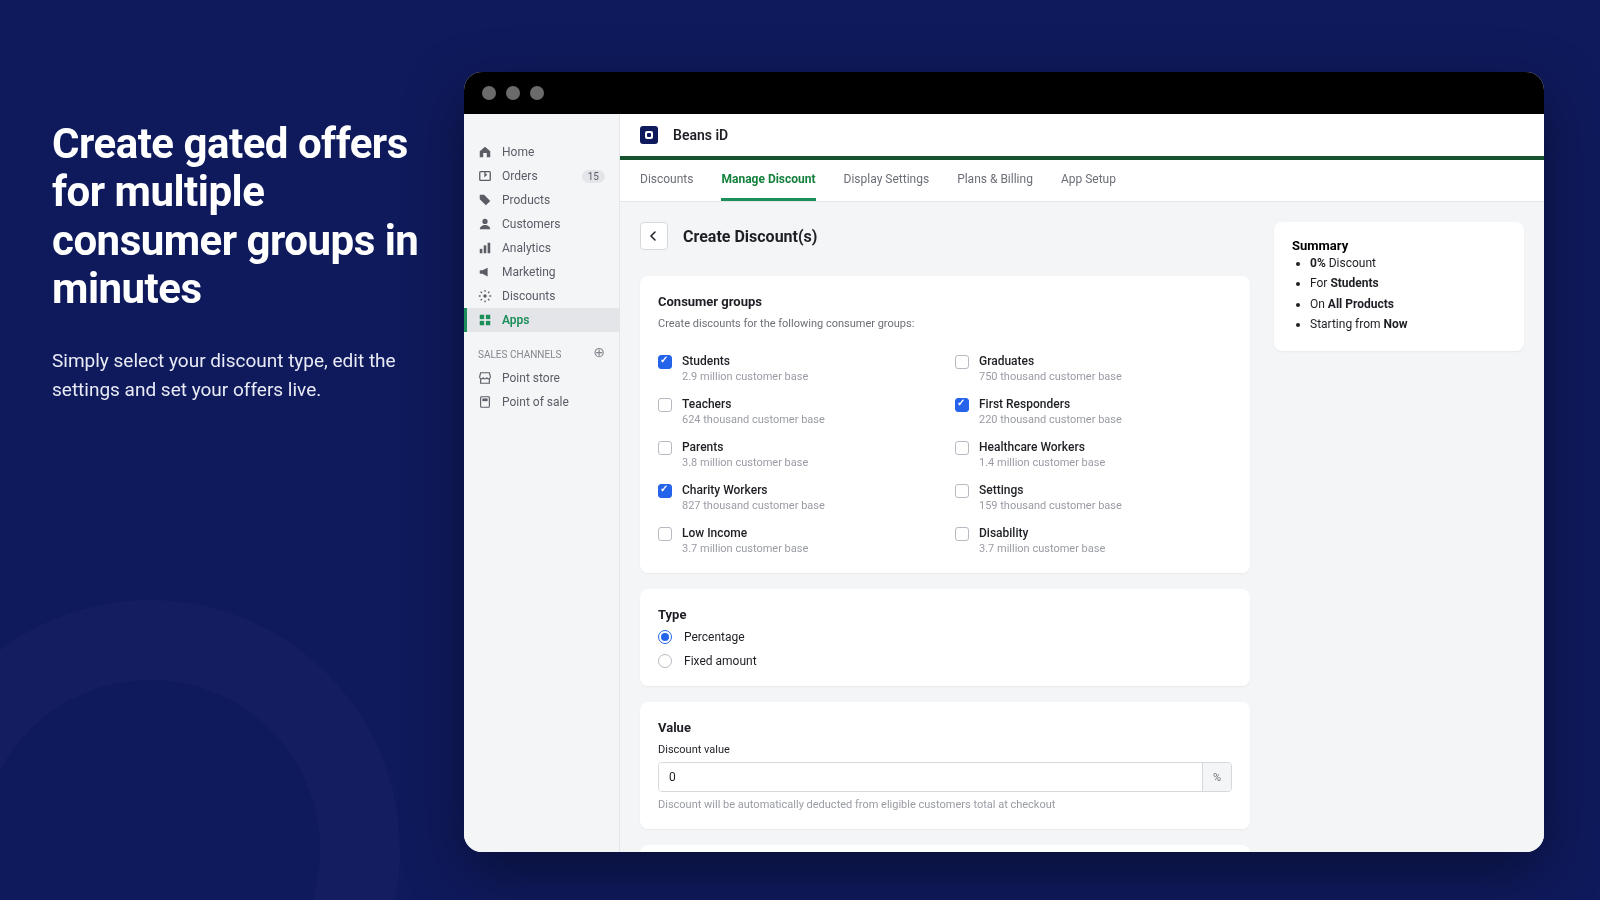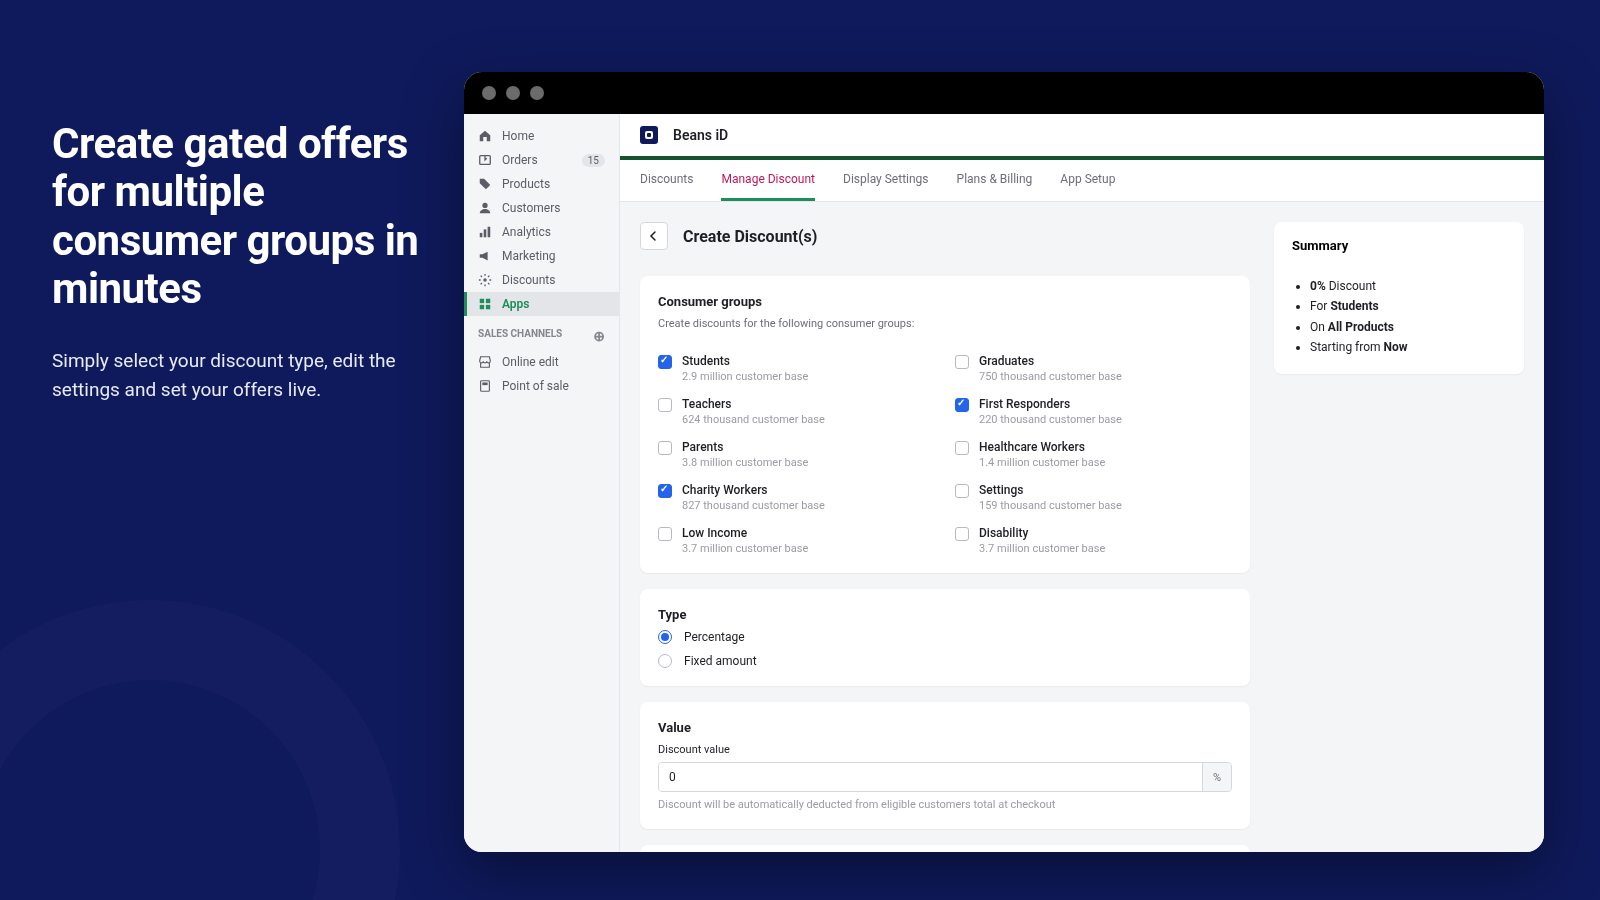--- a/index.html
+++ b/index.html
@@ -5,37 +5,37 @@
 *{margin:0;padding:0;box-sizing:border-box;font-family:-apple-system,BlinkMacSystemFont,"Segoe UI",Roboto,sans-serif}
 body{width:1600px;height:900px;background:#0f1a5c;position:relative;overflow:hidden}
 .bg-shape{position:absolute;bottom:-200px;left:-100px;width:500px;height:500px;border:80px solid #1a2466;border-radius:250px 250px 250px 0;transform:rotate(0deg);opacity:0.4}
 .hero{position:absolute;left:52px;top:120px;width:400px;color:#fff}
 .hero h1{font-size:42px;font-weight:700;line-height:1.15;letter-spacing:-0.5px}
 .hero p{margin-top:34px;font-size:19px;line-height:1.5;color:#e8eaf5}
 .window{position:absolute;left:464px;top:72px;width:1080px;height:780px;background:#f4f5f7;border-radius:18px;overflow:hidden;box-shadow:0 20px 60px rgba(0,0,0,0.4)}
 .titlebar{height:42px;background:#000;display:flex;align-items:center;padding-left:18px;gap:10px}
 .tbdot{width:14px;height:14px;border-radius:50%;background:#6b6b6b}
 .app{display:flex;height:calc(100% - 42px)}
-.sidebar{width:156px;background:#f4f5f7;padding-top:10px;border-right:1px solid #e5e6ea}
+.sidebar{width:156px;background:#f4f5f7;padding-top:26px;border-right:1px solid #e5e6ea}
 .nav-item{display:flex;align-items:center;gap:10px;padding:4px 14px;height:24px;font-size:12px;color:#5b5d66;cursor:pointer;position:relative}
 .nav-item.active{background:#e3e5e9;color:#1b8e5a;font-weight:600;border-left:3px solid #1b8e5a;padding-left:11px}
 .nav-item .ico{width:14px;height:14px;display:flex;align-items:center;justify-content:center;font-size:12px;color:#5b5d66}
 .nav-item.active .ico{color:#1b8e5a}
 .nav-item .label{flex:1}
 .nav-item .badge{background:#e3e5e9;border-radius:9px;font-size:10px;padding:1px 6px;color:#5b5d66}
-.nav-section{font-size:10px;color:#85878f;font-weight:700;padding:12px 14px 6px;display:flex;align-items:flex-start;justify-content:space-between}
+.nav-section{font-size:10px;color:#85878f;font-weight:400;padding:12px 14px 6px;display:flex;align-items:flex-end;justify-content:space-between}
 .nav-section .plus{font-size:14px;color:#85878f;cursor:pointer}
 .content{flex:1;background:#f4f5f7;overflow-y:auto}
 .app-header{display:flex;align-items:center;gap:15px;padding:12px 20px;background:#fff;border-bottom:4px solid #14532d}
 .app-logo{width:18px;height:18px;background:#0f1a5c;border-radius:3px;display:flex;align-items:center;justify-content:center}
 .app-logo svg{width:12px;height:12px}
 .app-name{font-size:14px;font-weight:600;color:#1d1f24}
 .tabs{display:flex;gap:28px;padding:0 20px;background:#fff;border-bottom:1px solid #e5e6ea;font-size:12px}
 .tab{padding:12px 0;color:#6d6f78;cursor:pointer;border-bottom:3px solid transparent}
-.tab.active{color:#be185d;border-bottom-color:#1b8e5a;font-weight:400}
+.tab.active{color:#15803d;border-bottom-color:#1b8e5a;font-weight:700}
 .page{padding:20px 20px 40px;display:flex;gap:24px;align-items:flex-start}
 .main-col{flex:1}
 .page-title-row{display:flex;align-items:center;gap:15px;margin-bottom:26px}
 .back-btn{width:28px;height:28px;background:#fff;border:1px solid #d6d8de;border-radius:4px;display:flex;align-items:center;justify-content:center;cursor:pointer}
 .page-title{font-size:16px;font-weight:700;color:#1d1f24}
 .card{background:#fff;border-radius:8px;padding:18px;margin-bottom:16px;box-shadow:0 1px 2px rgba(0,0,0,0.05)}
 .card h3{font-size:13px;font-weight:700;color:#1d1f24;margin-bottom:8px}
 .card .sub{font-size:11px;color:#6d6f78;margin-bottom:24px}
 .groups{display:grid;grid-template-columns:1fr 1fr;gap:14px 20px}
 .group{display:flex;gap:10px;align-items:flex-start}
@@ -50,21 +50,21 @@
 .radio.selected{border-color:#2563eb}
 .radio.selected::after{content:"";position:absolute;width:8px;height:8px;background:#2563eb;border-radius:50%;left:1.5px;top:1.5px}
 .radio-label{font-size:12px;color:#1d1f24}
 .field-label{font-size:11px;color:#1d1f24;margin-bottom:6px}
 .input-group{display:flex;border:1px solid #d6d8de;border-radius:4px;overflow:hidden;height:30px}
 .input-group input{flex:1;border:none;padding:0 10px;font-size:12px;color:#1d1f24;outline:none}
 .input-group .suffix,.input-group .prefix{background:#f4f5f7;padding:0 10px;display:flex;align-items:center;font-size:11px;color:#6d6f78;border-left:1px solid #d6d8de}
 .help-text{font-size:11px;color:#9a9ca5;margin-top:6px}
 .summary-col{width:250px}
 .summary-card{background:#fff;border-radius:8px;padding:16px 18px;box-shadow:0 1px 2px rgba(0,0,0,0.05)}
-.summary-card h3{font-size:13px;font-weight:700;margin-bottom:23px}
+.summary-card h3{font-size:13px;font-weight:700;margin-bottom:0}
 .summary-card ul{list-style:disc;padding-left:18px;font-size:12px;color:#1d1f24;line-height:1.7}
 </style>
 </head>
 <body>
 
 <div class="bg-shape"></div>
 
 <div class="hero">
   <h1>Create gated offers for multiple consumer groups in minutes</h1>
   <p>Simply select your discount type, edit the settings and set your offers live.</p>
@@ -157,21 +157,21 @@
         <span>SALES CHANNELS</span>
         <span class="plus">⊕</span>
       </div>
       <div id="channels-list">
           <div class="nav-item">
             <span class="ico">
               <svg width="14" height="14" viewBox="0 0 16 16">
                 <path d="M2 6l1-4h10l1 4v1a2 2 0 01-4 0 2 2 0 01-4 0 2 2 0 01-4 0zM3 9v5h10V9" fill="none" stroke="currentColor" stroke-width="1.3"></path>
               </svg>
             </span>
-            <span class="label">Online edit</span>
+            <span class="label">Point store</span>
           </div>
           <div class="nav-item">
             <span class="ico">
               <svg width="14" height="14" viewBox="0 0 16 16">
                 <rect x="3" y="2" width="10" height="12" rx="1" fill="none" stroke="currentColor" stroke-width="1.3"></rect>
                 <rect x="5" y="4" width="6" height="3" fill="currentColor"></rect>
               </svg>
             </span>
             <span class="label">Point of sale</span>
           </div>

